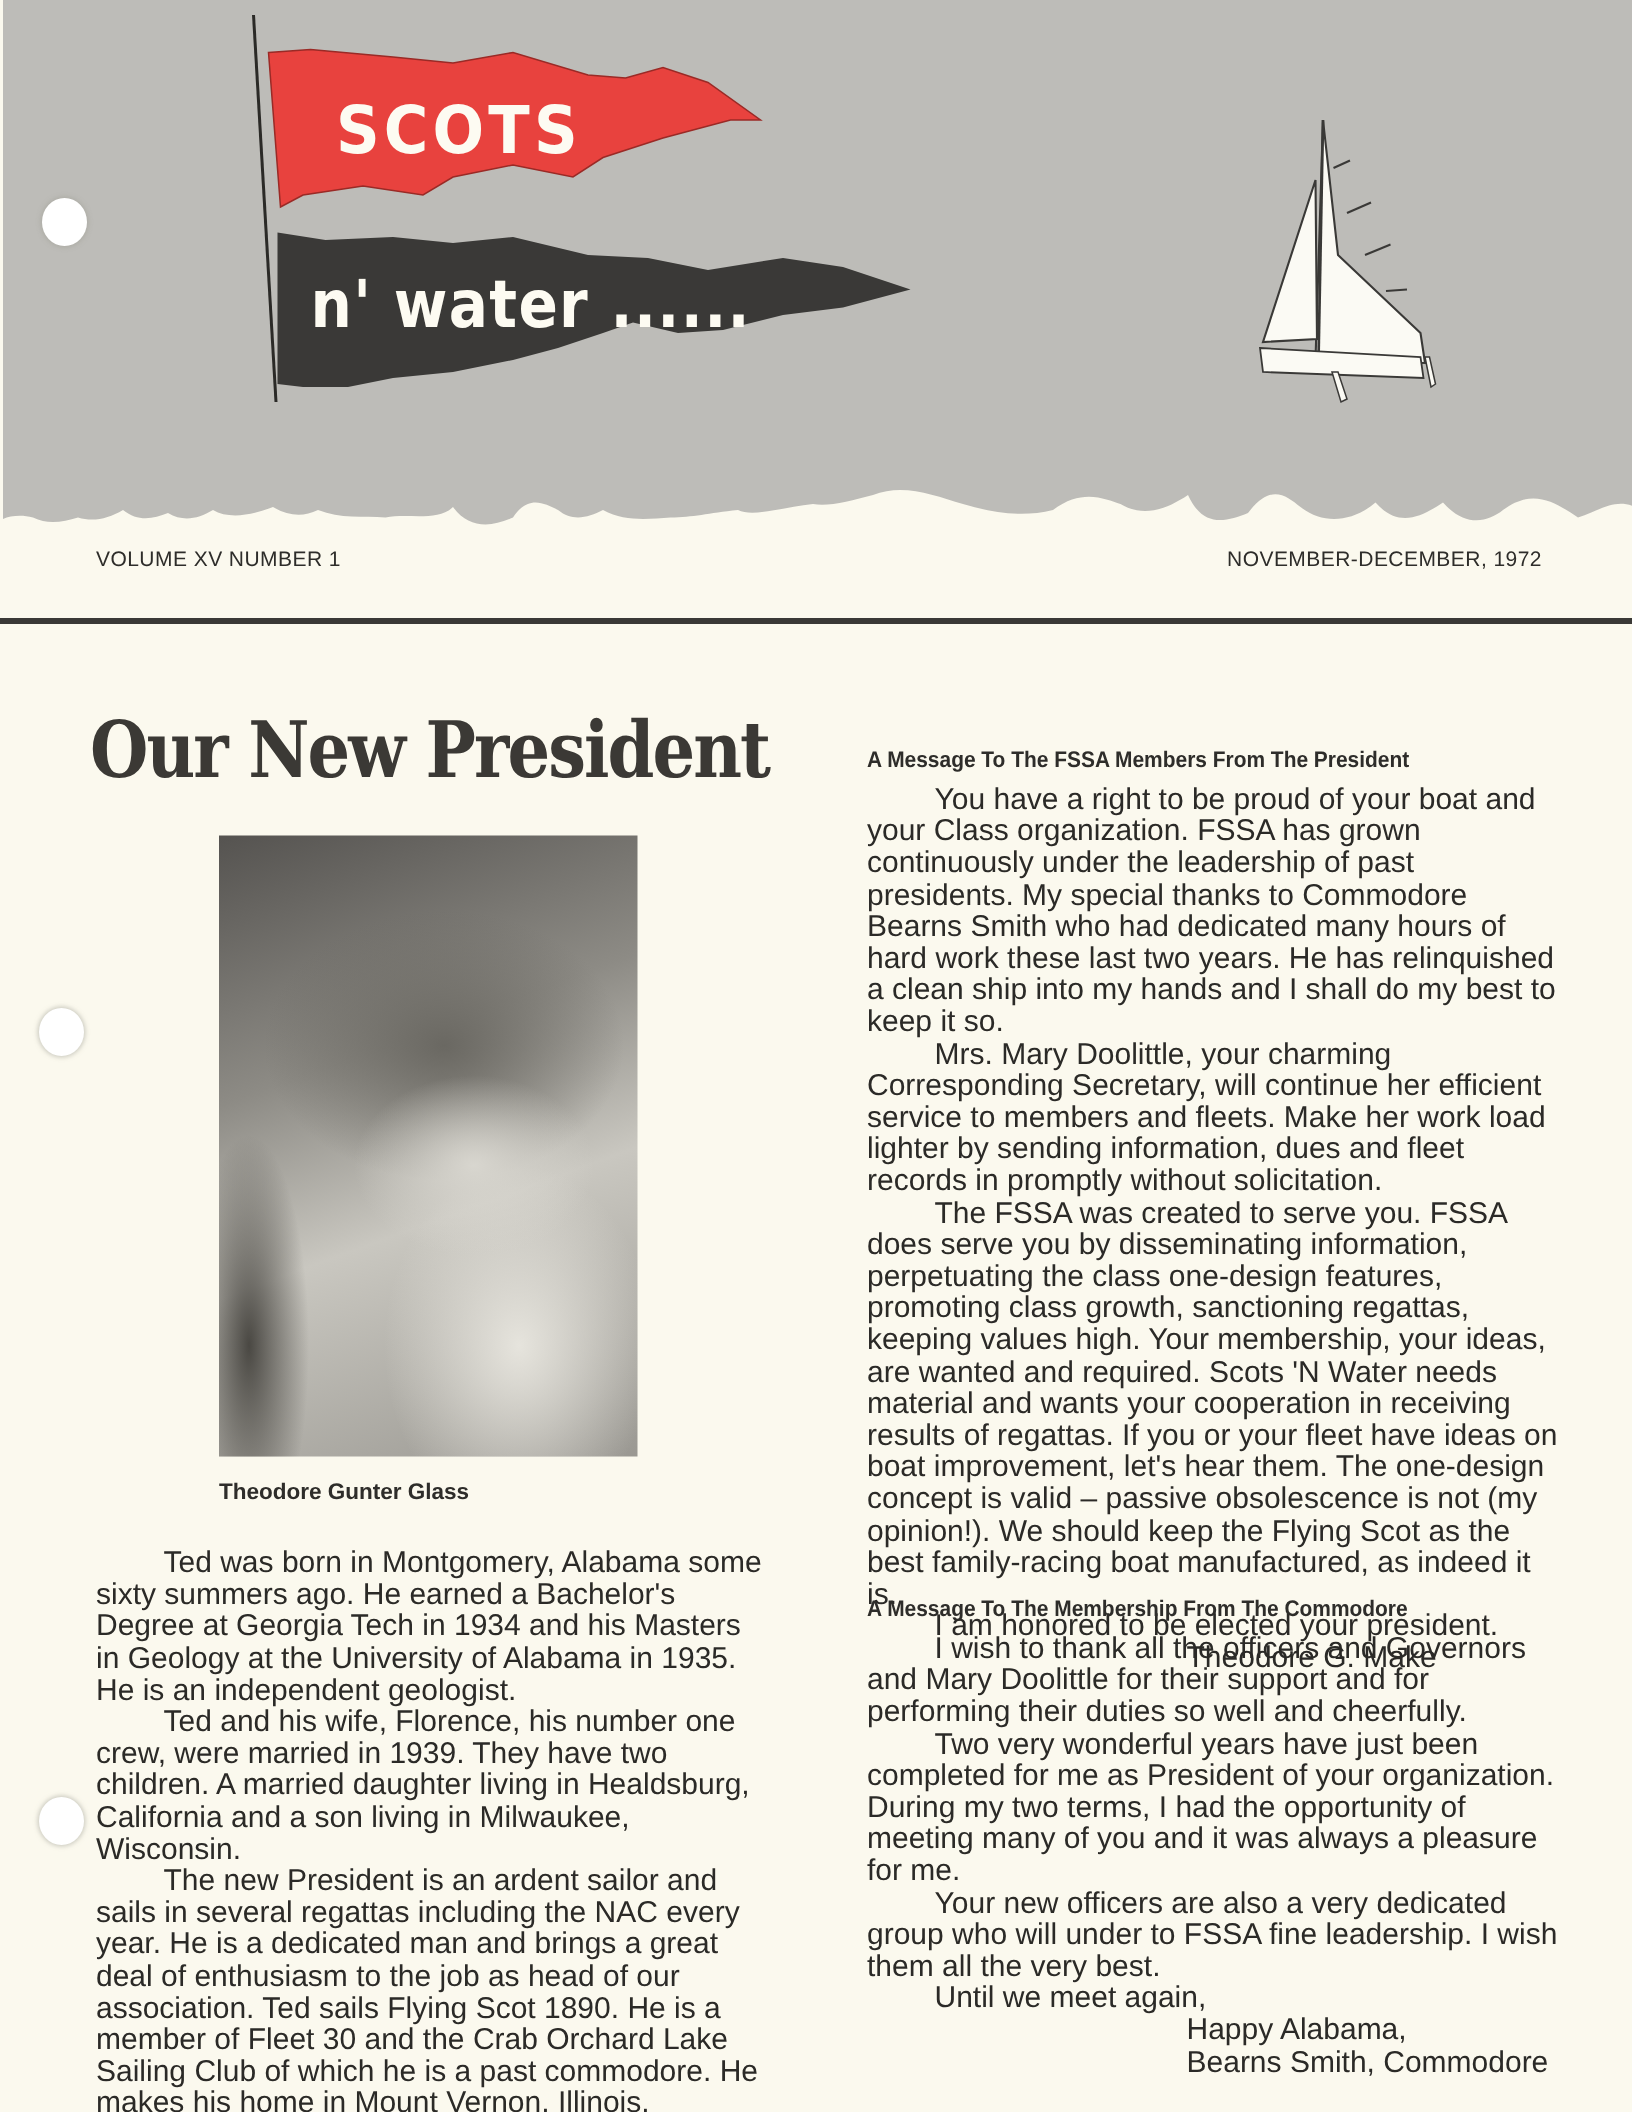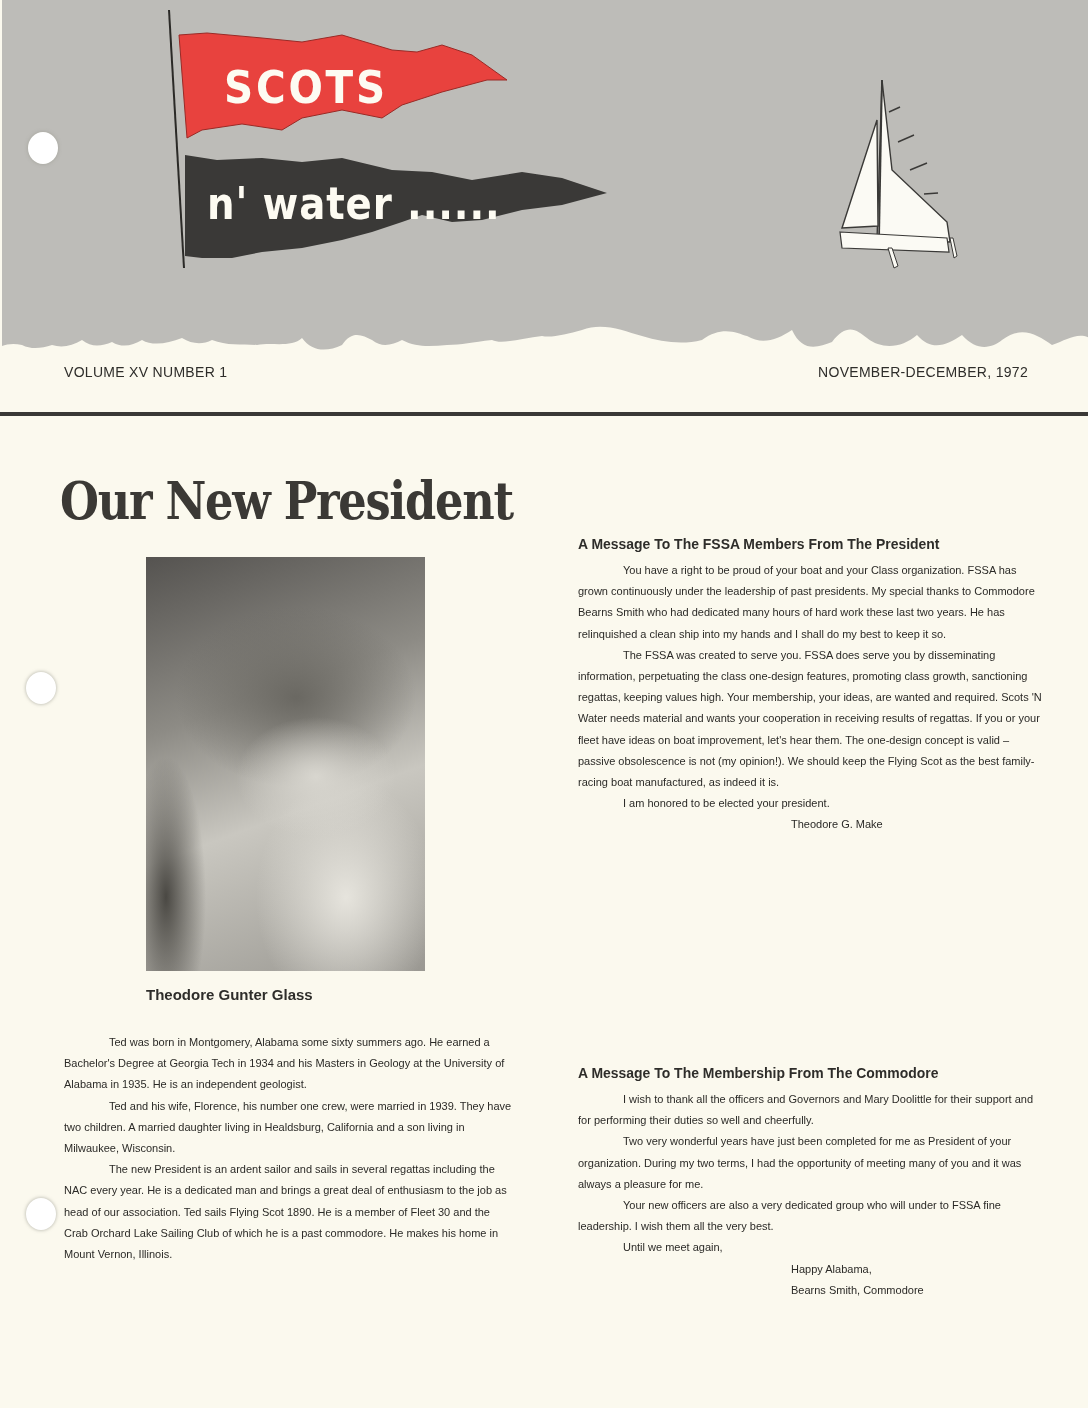--- a/index.html
+++ b/index.html
@@ -44,21 +44,21 @@
       radial-gradient(ellipse 120px 90px at 150px 140px, #6a6862 0%, rgba(106,104,98,0) 100%),
       radial-gradient(ellipse 90px 120px at 200px 340px, #e6e4dd 0%, rgba(230,228,221,0) 100%),
       radial-gradient(ellipse 40px 140px at 20px 340px, #4a4843 0%, rgba(74,72,67,0) 100%),
       linear-gradient(160deg, #555350 0%, #8d8b85 35%, #c9c7c0 60%, #9a9892 100%);
   }
   .caption {
     position:absolute; left:146px; top:986px; width:279px; 
     font-family:"Liberation Sans", sans-serif; font-weight:bold; font-size:15px; color:#2e2d2a;
   }
   .body-text {
-    font-family:"Liberation Sans", sans-serif; font-size:11px; line-height:21.2px; color:#2b2a27;
+    font-family:"Liberation Sans", sans-serif; font-size:20px; line-height:21.2px; color:#2b2a27;
   }
   .body-text p { margin:0; text-indent:45px; }
   .left-col { position:absolute; left:64px; top:1032px; width:450px; }
   .right-col { position:absolute; left:578px; width:465px; }
   .section-title {
     font-family:"Liberation Sans", sans-serif; font-weight:bold; font-size:15px;
     color:#2e2d2a; margin:0 0 8px 0; transform:scaleX(0.93); transform-origin:left top; white-space:nowrap;
   }
   .sig { text-indent:0 !important; padding-left:213px; }
 </style>
@@ -113,24 +113,25 @@
 <h1 class="headline">Our New President</h1>
 <div class="photo"></div>
 <div class="caption">Theodore Gunter Glass</div>
 
 <div class="left-col body-text">
   <p>Ted was born in Montgomery, Alabama some sixty summers ago. He earned a Bachelor's Degree at Georgia Tech in 1934 and his Masters in Geology at the University of Alabama in 1935. He is an independent geologist.</p>
   <p>Ted and his wife, Florence, his number one crew, were married in 1939. They have two children. A married daughter living in Healdsburg, California and a son living in Milwaukee, Wisconsin.</p>
   <p>The new President is an ardent sailor and sails in several regattas including the NAC every year. He is a dedicated man and brings a great deal of enthusiasm to the job as head of our association. Ted sails Flying Scot 1890. He is a member of Fleet 30 and the Crab Orchard Lake Sailing Club of which he is a past commodore. He makes his home in Mount Vernon, Illinois.</p>
 </div>
 
-<div class="right-col" style="top:498px;margin-top:37px;">
+<div class="right-col" style="top:498px;">
   <div class="section-title">A Message To The FSSA Members From The President</div>
   <div class="body-text">
     <p>You have a right to be proud of your boat and your Class organization. FSSA has grown continuously under the leadership of past presidents. My special thanks to Commodore Bearns Smith who had dedicated many hours of hard work these last two years. He has relinquished a clean ship into my hands and I shall do my best to keep it so.</p>
+    <p>Mrs. Mary Doolittle, your charming Corresponding Secretary, will continue her efficient service to members and fleets. Make her work load lighter by sending information, dues and fleet records in promptly without solicitation.</p>
     <p>The FSSA was created to serve you. FSSA does serve you by disseminating information, perpetuating the class one-design features, promoting class growth, sanctioning regattas, keeping values high. Your membership, your ideas, are wanted and required. Scots 'N Water needs material and wants your cooperation in receiving results of regattas. If you or your fleet have ideas on boat improvement, let's hear them. The one-design concept is valid – passive obsolescence is not (my opinion!). We should keep the Flying Scot as the best family-racing boat manufactured, as indeed it is.</p>
     <p>I am honored to be elected your president.</p>
     <p class="sig">Theodore G. Make</p>
   </div>
 </div>
 
 <div class="right-col" style="top:1064px;">
   <div class="section-title">A Message To The Membership From The Commodore</div>
   <div class="body-text">
     <p>I wish to thank all the officers and Governors and Mary Doolittle for their support and for performing their duties so well and cheerfully.</p>

